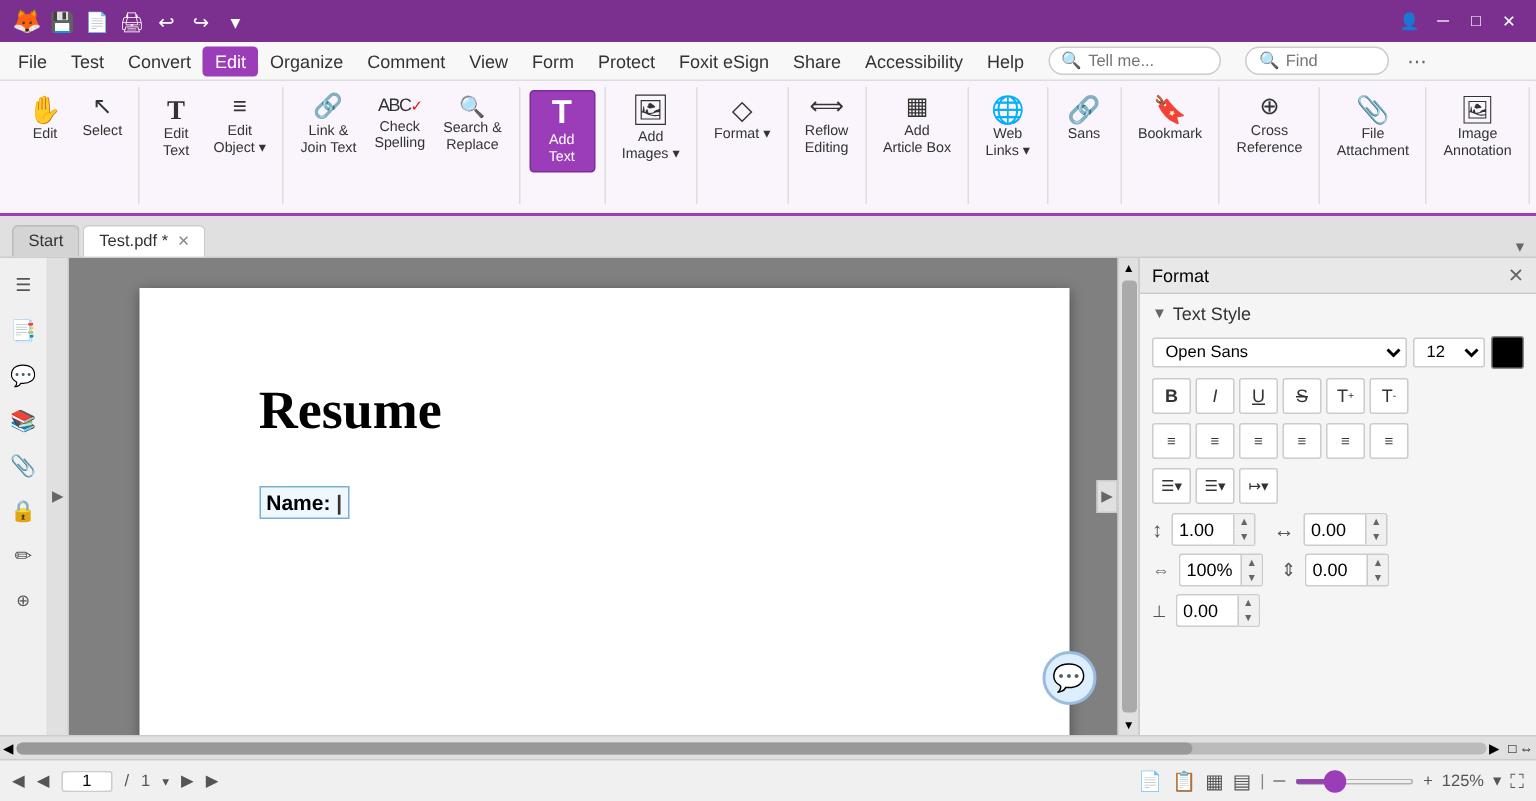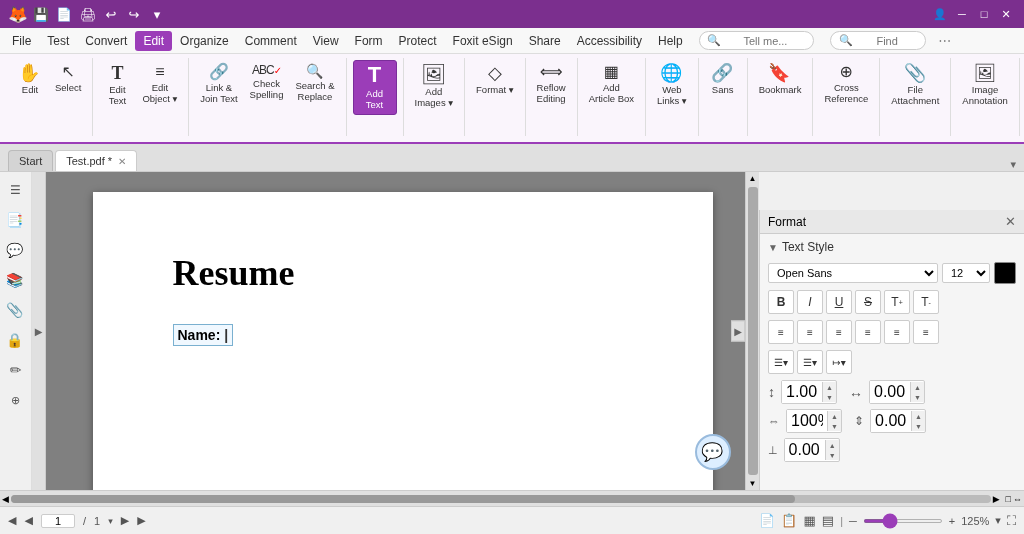--- a/index.html
+++ b/index.html
@@ -150,21 +150,20 @@
     .text-cursor::after { content: '|'; color: #333; animation: blink 1s step-end infinite; }
     @keyframes blink { 50% { opacity: 0; } }
 
     
     .right-panel {
       width: 265px;
       background: #f5f5f5;
       border-left: 1px solid #ccc;
       display: flex;
       flex-direction: column;
-      margin-top: 38px;
     }
     .panel-header {
       background: #e8e8e8;
       border-bottom: 1px solid #ccc;
       padding: 4px 8px;
       display: flex;
       align-items: center;
       justify-content: space-between;
       font-size: 12px;
       font-weight: 500;
@@ -208,21 +207,21 @@
 
     
     .align-row { display: flex; align-items: center; gap: 3px; margin-bottom: 6px; }
 
     
     .num-row { display: flex; align-items: center; gap: 3px; margin-bottom: 6px; }
 
     
     .spacing-row { display: flex; align-items: center; gap: 6px; margin-bottom: 5px; }
     .spacing-input-wrap { display: flex; align-items: center; border: 1px solid #ccc; border-radius: 2px; background: white; }
-    .spacing-input { width: 40px; border: none; outline: none; font-size: 16px; padding: 2px 4px; }
+    .spacing-input { width: 40px; border: none; outline: none; font-size: 12px; padding: 2px 4px; }
     .spacing-spin { display: flex; flex-direction: column; width: 14px; }
     .spin-btn { height: 10px; display: flex; align-items: center; justify-content: center; cursor: pointer; font-size: 7px; color: #666; background: #f0f0f0; border-left: 1px solid #ccc; }
 
     
     .status-bar {
       background: #f0f0f0;
       border-top: 1px solid #ccc;
       height: 28px;
       display: flex;
       align-items: center;
@@ -231,21 +230,21 @@
       font-size: 11px;
       color: #555;
     }
     .status-right { margin-left: auto; display: flex; align-items: center; gap: 6px; }
     .zoom-slider { width: 80px; height: 4px; accent-color: #9b3db8; cursor: pointer; }
 
     .tell-me-bar {
       display: flex; align-items: center; background: white; border: 1px solid #ccc;
       border-radius: 12px; padding: 2px 8px; gap: 4px; margin: 0 8px;
     }
-    .tell-me-bar input { border: none; outline: none; font-size: 11px; width: 90px; text-align: center; }
+    .tell-me-bar input { border: none; outline: none; font-size: 11px; width: 90px; }
 
     .ai-btn {
       width: 30px; height: 30px; background: #e8f4ff; border: 1px solid #a0c8f0;
       border-radius: 50%; display: flex; align-items: center; justify-content: center;
       cursor: pointer; font-size: 14px; position: absolute; bottom: 12px; right: 12px;
     }
   </style>
 </head>
 <body>
 

